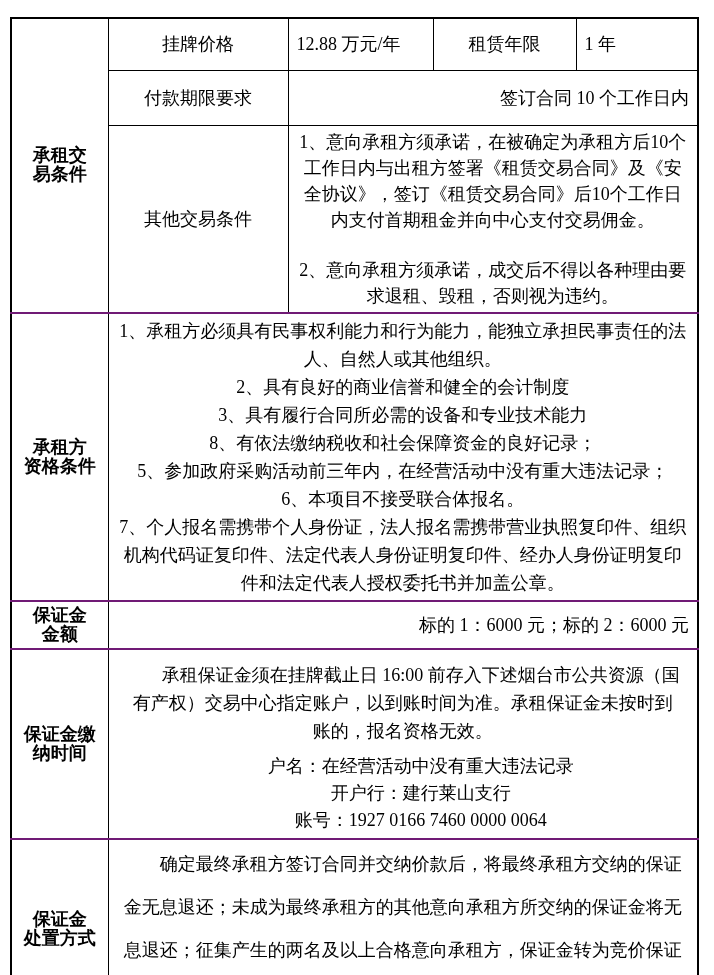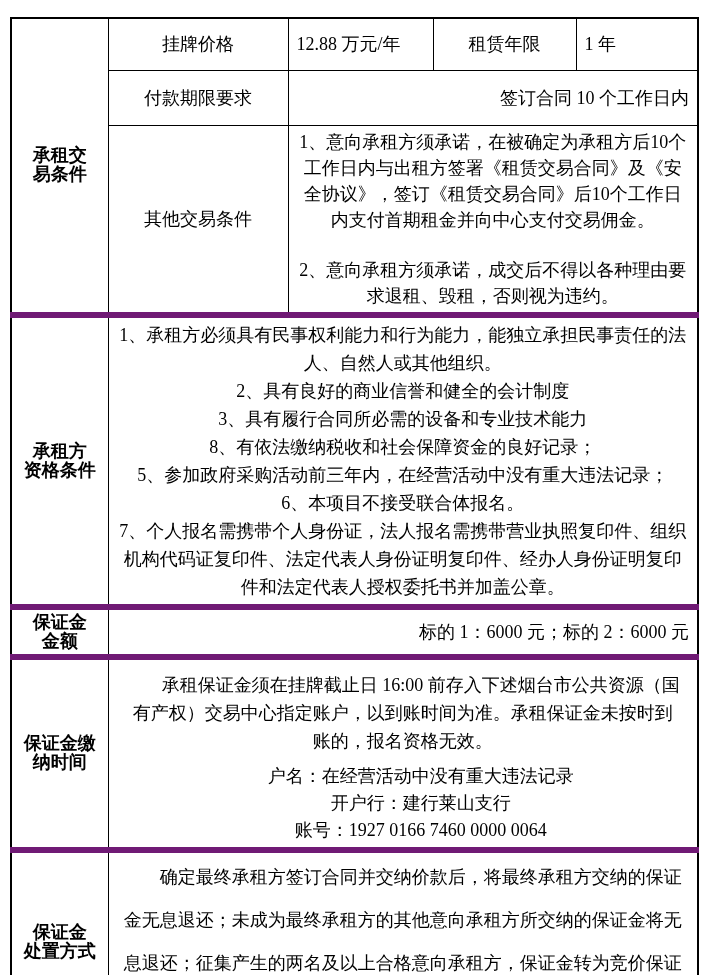--- a/index.html
+++ b/index.html
@@ -32,21 +32,21 @@
     border: 2px solid #000000;
   }
   table.cond-table td {
     border: 1px solid #000000;
     padding: 3px 8px;
     font-size: 18px;
     vertical-align: middle;
     overflow: hidden;
     word-break: break-all;
   }
-  tr.section-start td { border-top: 6px solid #701a75; }
+  tr.section-start td { border-top: 2px solid #701a75; }
   td.rowhead {
     font-weight: bold;
     text-align: center;
     font-size: 19px;
     line-height: 19px;
     white-space: pre-line;
     padding: 3px 4px;
   }
   td.sublabel { text-align: center; line-height: 24px; }
   td.val { text-align: left; line-height: 24px; margin-top: 36px; }

